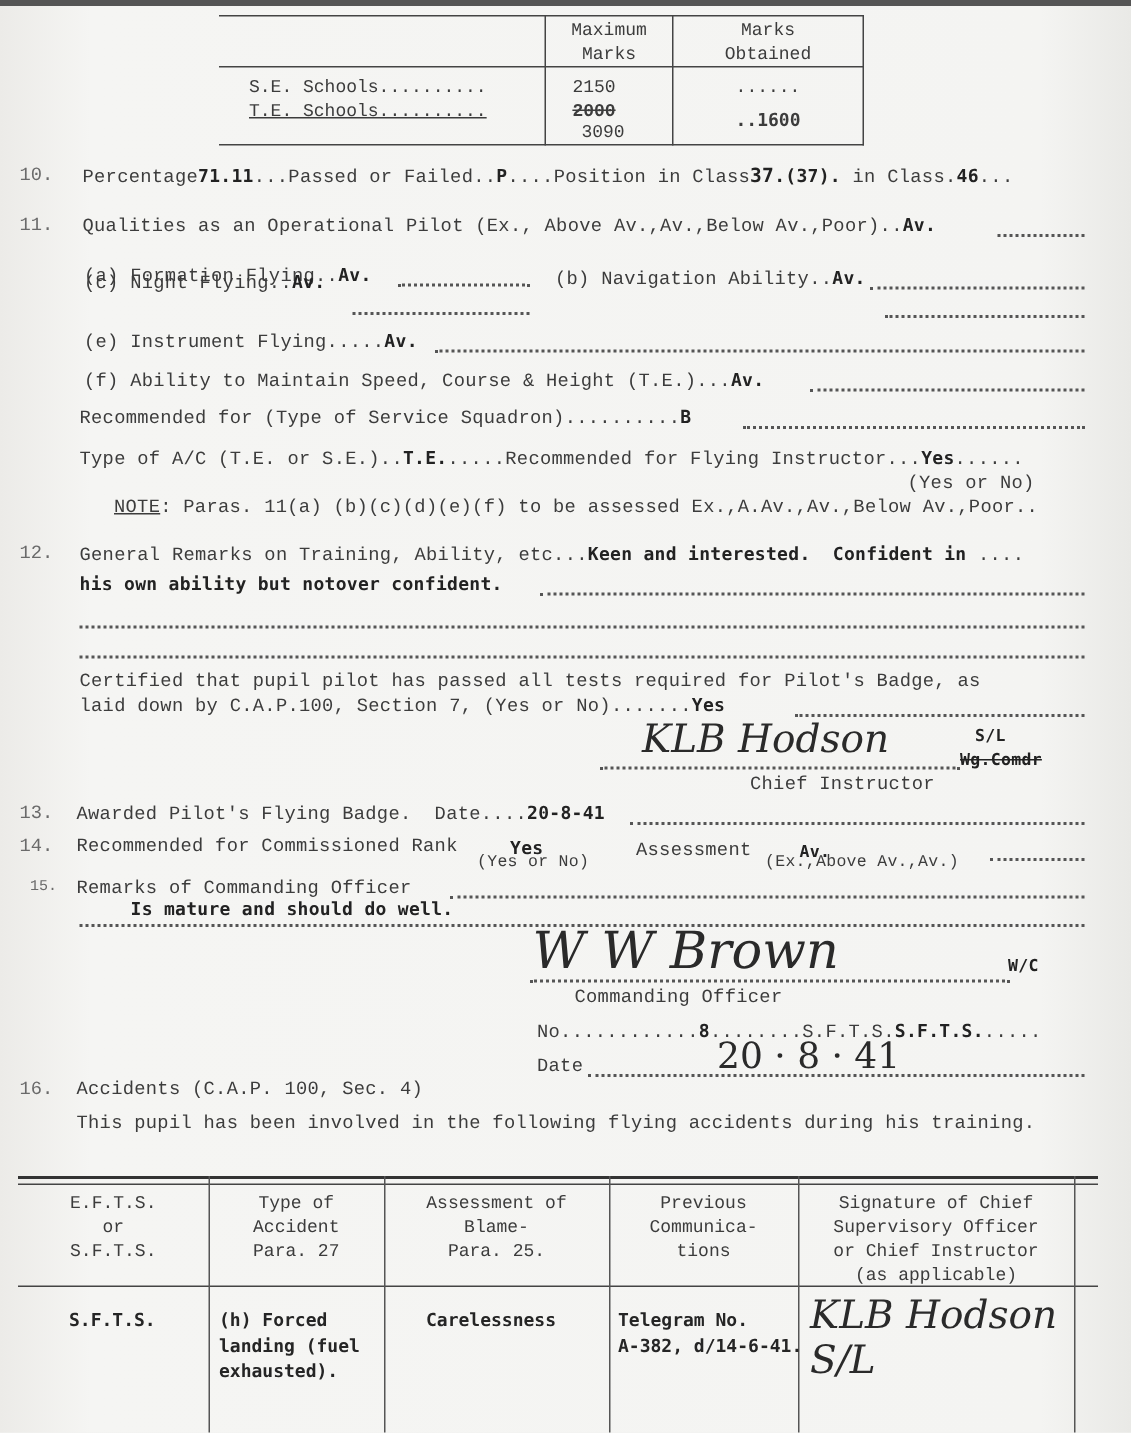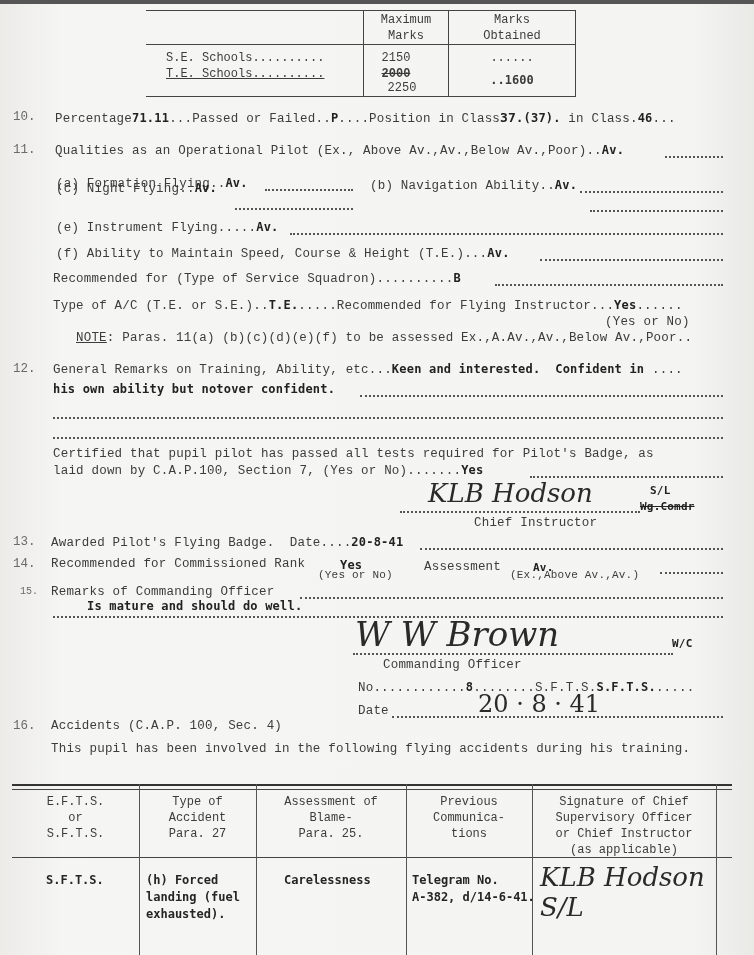--- a/index.html
+++ b/index.html
@@ -51,21 +51,21 @@
     </div>
     <div class="cell" style="left:303px;width:126px;top:2px;">
       <div>Marks</div>
       <div>Obtained</div>
     </div>
 
     <div class="cell" style="left:20px;top:40px;text-align:left;">S.E. Schools..........</div>
     <div class="cell" style="left:20px;top:56px;text-align:center;text-decoration:underline;">T.E. Schools..........</div>
     <div class="cell" style="left:220px;width:60px;top:40px;">2150</div>
     <div class="cell" style="left:220px;width:60px;top:56px;text-decoration:line-through;font-weight:bold;">2000</div>
-    <div class="cell" style="left:226px;width:60px;top:70px;">2250</div>
+    <div class="cell" style="left:226px;width:60px;top:70px;">3090</div>
     <div class="cell" style="left:303px;width:126px;top:40px;">......</div>
     <div class="cell fill" style="left:303px;width:126px;top:62px;">..1600</div>
   </div>
 
   <div class="num" style="left:13px;top:110px;">10.</div>
   <div class="t" style="left:55px;top:110px;"><span>Percentage</span><span class="fill">71.11</span><span>...Passed or Failed..</span><span class="fill">P</span><span>....Position in Class</span><span class="fill" style="font-size:13px;">37</span><span class="fill">.(37).</span><span> in Class.</span><span class="fill">46</span><span>...</span></div>
 
   <div class="num" style="left:13px;top:143px;">11.</div>
   <div class="t" style="left:55px;top:143px;"><span>Qualities as an Operational Pilot (Ex., Above Av.,Av.,Below Av.,Poor)..</span><span class="fill">Av.</span></div>
   <div class="dots" style="left:665px;width:58px;top:156px;"></div>
@@ -100,21 +100,21 @@
   <div class="dots" style="left:53px;width:670px;top:437px;"></div>
 
   <div class="t" style="left:53px;top:447px;">Certified that pupil pilot has passed all tests required for Pilot's Badge, as</div>
   <div class="t" style="left:53px;top:463px;"><span>laid down by C.A.P.100, Section 7, (Yes or No).......</span><span class="fill">Yes</span></div>
   <div class="dots" style="left:530px;width:193px;top:476px;"></div>
 
   <div class="hand" style="left:400px;top:478px;font-size:26px;margin-left:28px;">KLB Hodson</div>
   <div class="t sm fill" style="left:650px;top:484px;">S/L</div>
   <div class="dots" style="left:400px;width:240px;top:511px;"></div>
   <div class="t sm fill" style="left:640px;top:500px;text-decoration:line-through;">Wg.Comdr</div>
-  <div class="t" style="left:474px;top:516px;">Chief Instructor</div>
+  <div class="t" style="left:500px;top:516px;">Chief Instructor</div>
 
   <div class="num" style="left:13px;top:535px;">13.</div>
   <div class="t" style="left:51px;top:535px;"><span>Awarded Pilot's Flying Badge.  Date....</span><span class="fill">20-8-41</span></div>
   <div class="dots" style="left:420px;width:303px;top:548px;"></div>
 
   <div class="num" style="left:13px;top:557px;">14.</div>
   <div class="t" style="left:51px;top:557px;">Recommended for Commissioned Rank</div>
   <div class="t fill" style="left:340px;top:558px;">Yes</div>
   <div class="t sm" style="left:318px;top:569px;">(Yes or No)</div>
   <div class="t" style="left:424px;top:560px;">Assessment</div>

